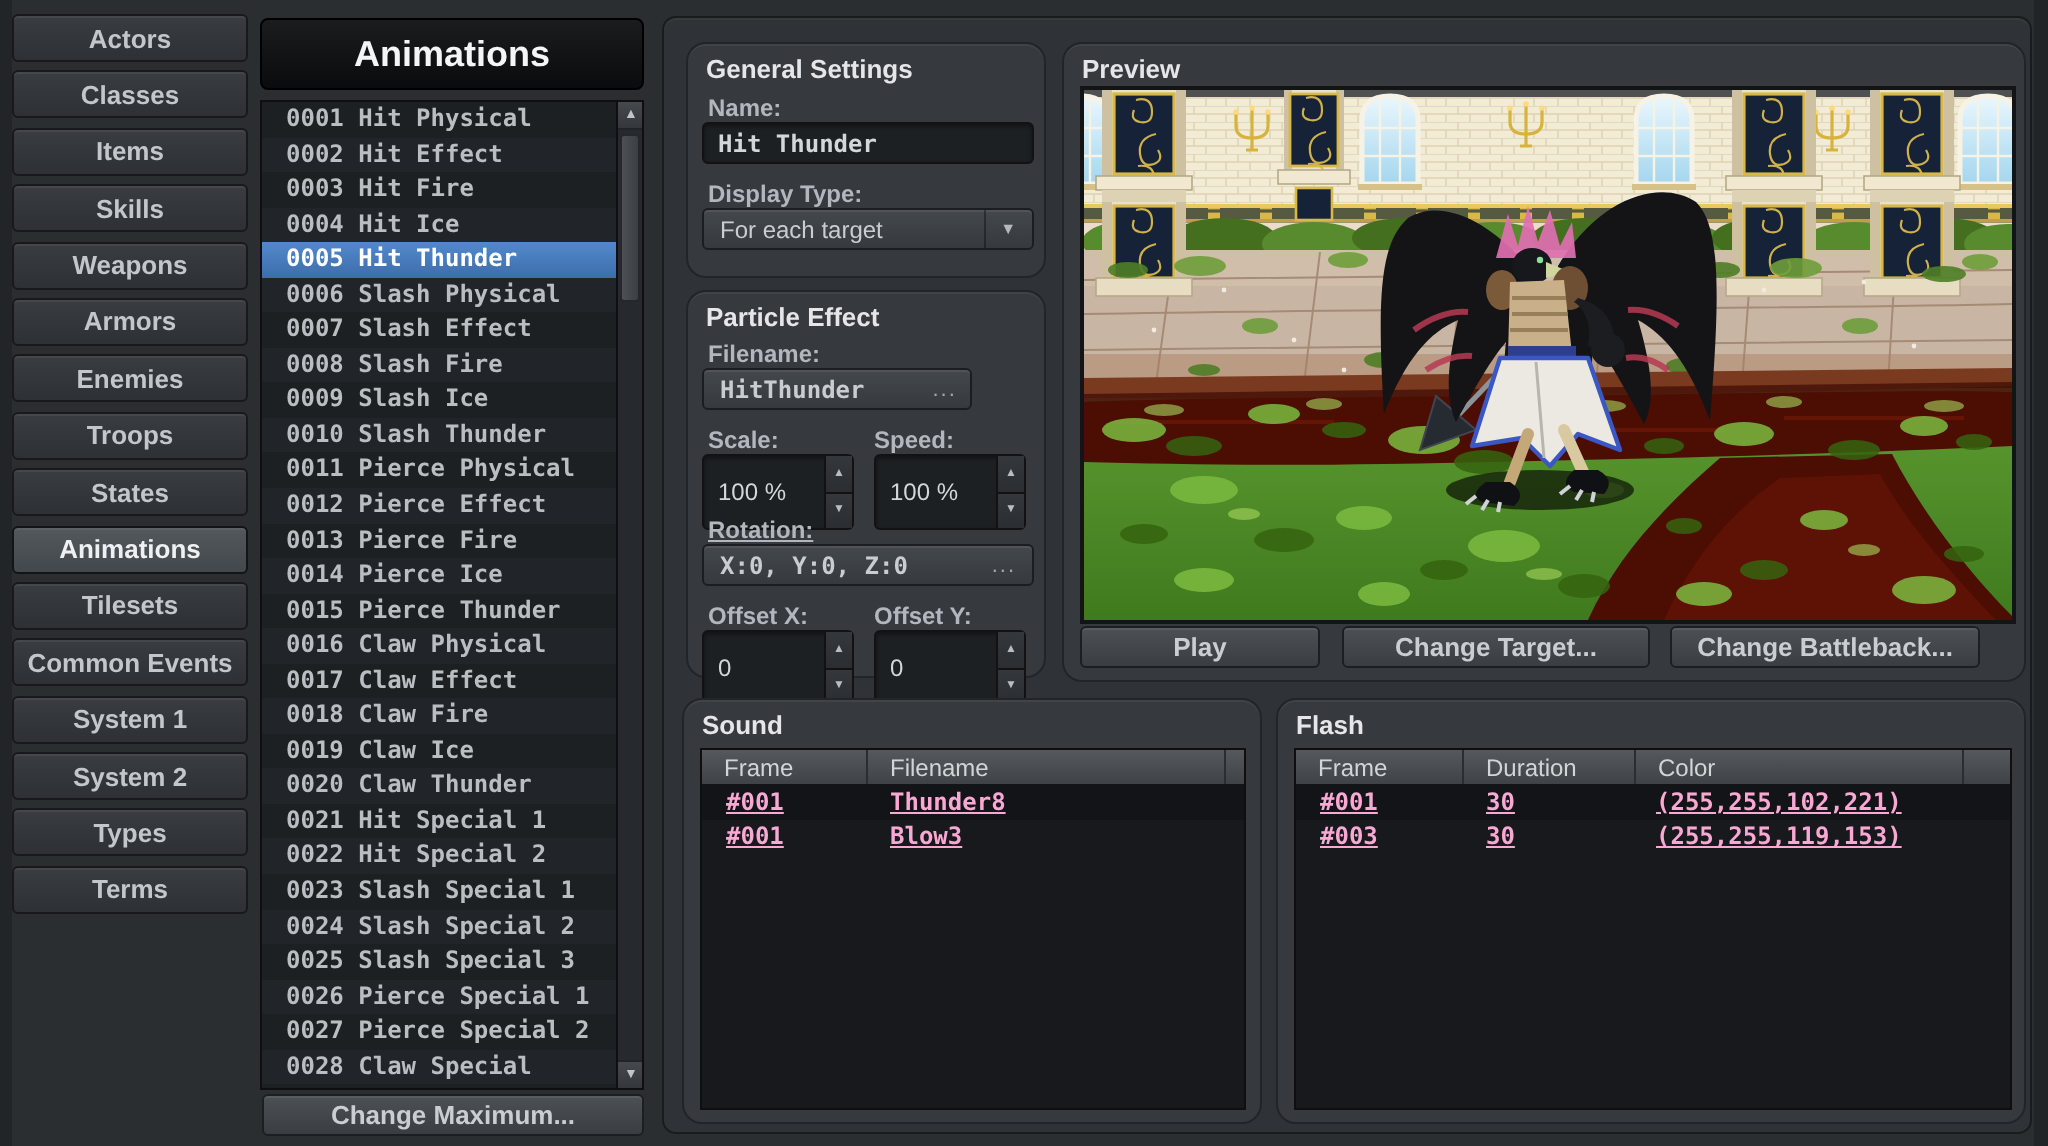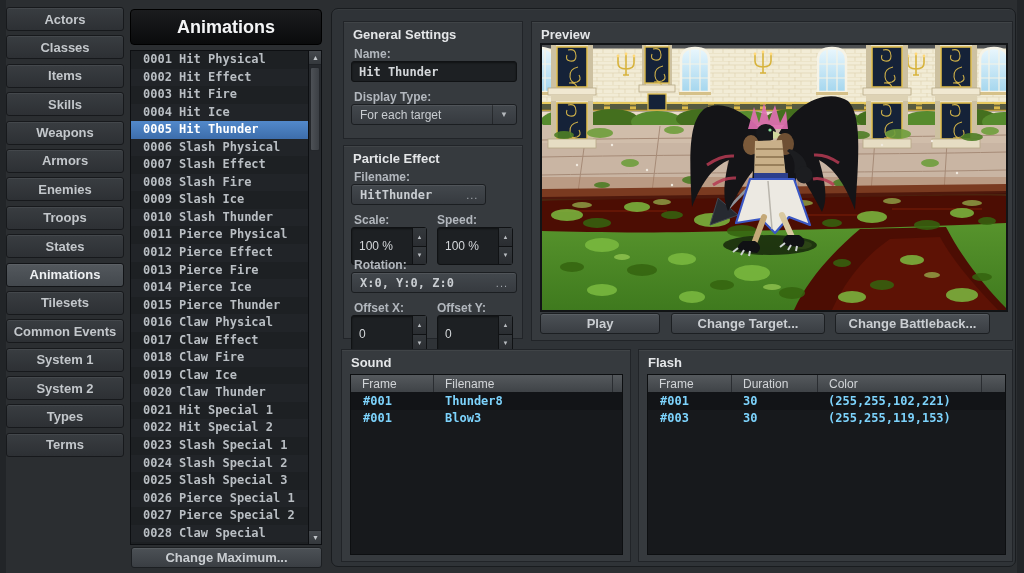--- a/index.html
+++ b/index.html
@@ -32,21 +32,21 @@
     border-bottom:1px solid #202327; display:flex; align-items:center; justify-content:center;
     font-size:7px; color:#c2c6ca; }
   .vs-btn.down { bottom:0; top:auto; border-bottom:none; border-top:1px solid #202327; }
   .vs-thumb { position:absolute; left:1px; top:16px; width:10px; height:84px;
     background:linear-gradient(90deg,#4d5156,#3b3f44); border:1px solid #24272b; border-radius:2px; }
   .max-btn { position:absolute; left:131px; top:547px; width:191px; height:21px; }
 
   
   .right-pane { position:absolute; left:331px; top:8px; width:685px; height:559px;
     background:#2f3337; border:1px solid #191c1f; border-radius:7px; box-shadow:inset 0 1px 0 rgba(255,255,255,.04); }
-  .group { position:absolute; background:#363a3e; border:1px solid #212428; border-radius:0;
+  .group { position:absolute; background:#363a3e; border:1px solid #212428; border-radius:10px;
     box-shadow:inset 0 1px 0 rgba(255,255,255,.05); }
   .gtitle { position:absolute; left:9px; top:5px; font-size:13px; font-weight:700; color:#e4e6e8; }
   .flabel { position:absolute; font-size:12px; font-weight:700; color:#b2b7bd; }
 
   .field { position:absolute; height:21px; background:#1d2023; border:1px solid #101214; border-radius:3px;
     display:flex; align-items:center; padding:0 7px; color:#d4d7da;
     font-family:"DejaVu Sans Mono",monospace; font-size:12px; font-weight:700;
     box-shadow:inset 0 1px 2px rgba(0,0,0,.45); }
   input.field { outline:none; }
   .btnfield { position:absolute; height:21px; background:linear-gradient(#43484d,#363a3f);
@@ -75,22 +75,22 @@
   .pv-btn { position:absolute; top:291px; height:21px; }
 
   
   .table { position:absolute; background:#17191c; border:1px solid #0d0f11; overflow:hidden; }
   .thead { display:flex; height:17px; background:#2a2d31; }
   .th { background:linear-gradient(#55595d,#3f4347); margin-right:1px; color:#d2d5d8; font-size:12px;
     display:flex; align-items:center; padding-left:11px; }
   .th.spare { flex:1; margin-right:0; padding-left:0; }
   .tr { display:flex; height:17.5px; }
   .tr.odd { background:#121417; }
-  .td { font-family:"DejaVu Sans Mono",monospace; font-size:12px; font-weight:700; color:#7dd3fc;
-    display:flex; align-items:center; padding-left:12px; }
+  .td { font-family:"DejaVu Sans Mono",monospace; font-size:12px; font-weight:700; color:#f9a8d4;
+    display:flex; align-items:center; padding-left:12px;text-decoration:underline; }
 </style>
 </head>
 <body>
 
 <div class="app">
 
   <div class="sidebar">
       <div class="side-btn">Actors</div>
       <div class="side-btn">Classes</div>
       <div class="side-btn">Items</div>
@@ -186,21 +186,21 @@
           <span class="spin-b">▼</span>
         </span>
       </div>
       <div class="spinner" style="left:93px; top:81px; width:76px;">
         <span class="spin-val">100 %</span>
         <span class="spin-btns">
           <span class="spin-b up">▲</span>
           <span class="spin-b">▼</span>
         </span>
       </div>
-      <div class="flabel" style="left:10px; top:112px;">Rotation:</div>
+      <div class="flabel" style="left:10px; top:112px;text-decoration:underline;">Rotation:</div>
       <div class="btnfield" style="left:7px; top:126px; width:166px;">
         <span class="val-mono">X:0, Y:0, Z:0</span>
         <span class="right-ic">...</span>
       </div>
       <div class="flabel" style="left:10px; top:155px;">Offset X:</div>
       <div class="flabel" style="left:93px; top:155px;">Offset Y:</div>
       <div class="spinner" style="left:7px; top:169px; width:76px;">
         <span class="spin-val">0</span>
         <span class="spin-btns">
           <span class="spin-b up">▲</span>

